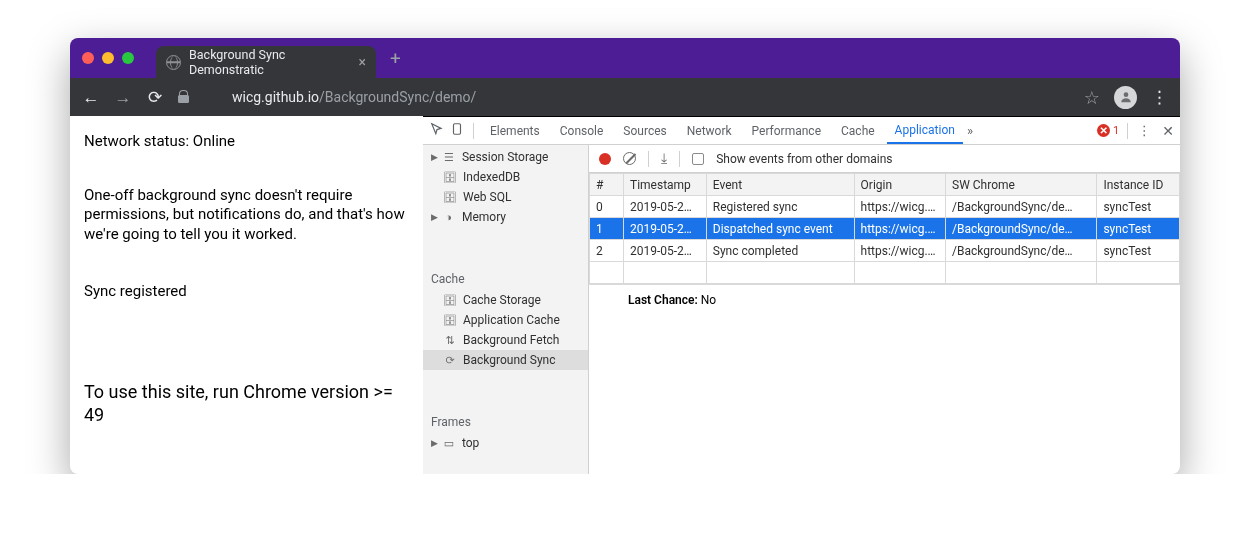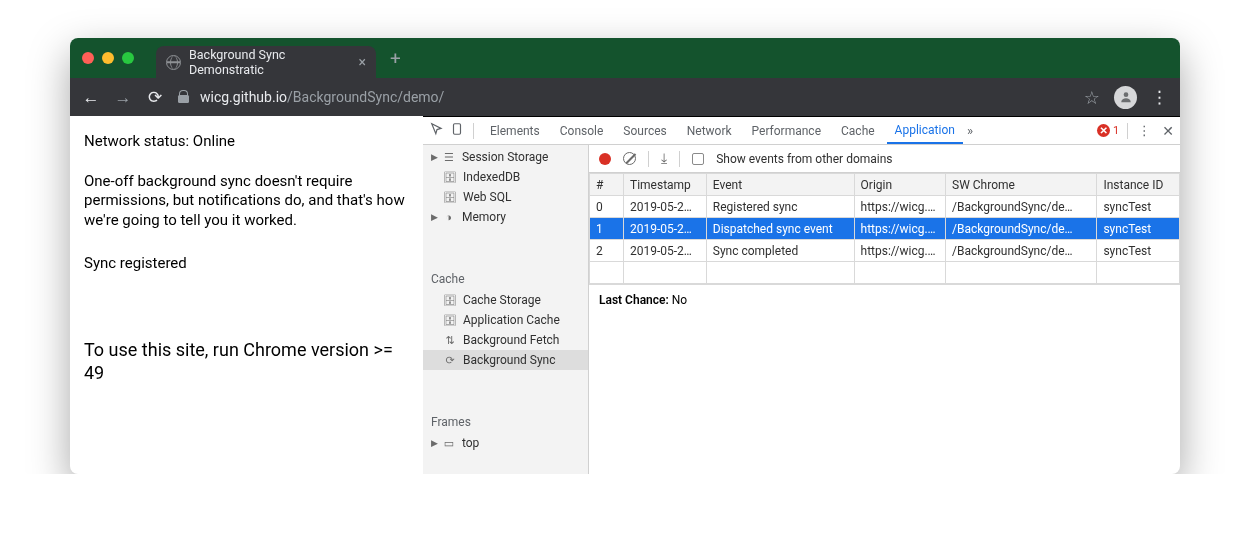--- a/index.html
+++ b/index.html
@@ -1,41 +1,41 @@
 <!DOCTYPE html>
 <html><head>
   <meta charset="utf-8">
   <style>
     * { box-sizing: border-box; margin: 0; padding: 0; font-family: -apple-system, BlinkMacSystemFont, "Segoe UI", Roboto, sans-serif; }
     body { background: transparent; padding: 38px 70px 0; }
     .window { width: 1110px; height: 436px; background: #fff; border-radius: 8px; box-shadow: 0 15px 40px rgba(0,0,0,.35); overflow: hidden; display:flex; flex-direction:column; }
-    .titlebar { height: 40px; background: #14532d; display:flex; align-items:center; padding: 0 12px; }
+    .titlebar { height: 40px; background: #4c1d95; display:flex; align-items:center; padding: 0 12px; }
     .traffic { display:flex; gap:8px; }
     .dot { width:12px; height:12px; border-radius:50%; }
     .dot.red{background:#ff5f57;} .dot.yellow{background:#febc2e;} .dot.green{background:#28c840;}
     .tab { margin-left: 22px; background:#35363a; color:#e8eaed; font-size:12.5px; padding: 8px 10px; border-radius:8px 8px 0 0; display:flex; align-items:center; gap:8px; width: 220px; height:32px; align-self:flex-end; }
     .globe { width:15px;height:15px;border-radius:50%; border:1.5px solid #8e9195; display:flex; align-items:center; justify-content:center; font-size:9px; color:#8e9195; position:relative; flex-shrink:0;}
     .globe::before{content:'';position:absolute;width:100%;height:1.5px;background:#8e9195;top:50%;transform:translateY(-50%);}
     .globe::after{content:'';position:absolute;height:100%;width:6px;border:1.5px solid #8e9195;border-top:none;border-bottom:none;border-radius:50%;}
     .tab .x{margin-left:auto;color:#9aa0a6;font-size:14px;}
     .newtab { color:#9aa0a6; font-size:19px; margin-left:14px; cursor:default; }
     .addrbar { height:38px; background:#35363a; display:flex; align-items:center; padding:0 12px; gap:14px; }
     .navicon { color:#9aa0a6; font-size:17px; width:18px; text-align:center; }
     .navicon.active { color:#e8eaed; }
     .lock{width:12px;height:12px;position:relative; flex-shrink:0;}
     .lock::before{content:'';position:absolute;width:7px;height:6px;border:1.5px solid #9aa0a6;border-bottom:none;border-radius:4px 4px 0 0;left:1px;top:-1px;}
     .lock::after{content:'';position:absolute;width:11px;height:8px;background:#9aa0a6;border-radius:1.5px;bottom:0;}
     .url { color:#9aa0a6; font-size:14px; margin-left:-4px;}
-    .url .host{color:#e8eaed;}
+    .url .host{color:#e8eaed;margin-left:32px;}
     .addrbar .spacer{flex:1;}
     .star{color:#9aa0a6;font-size:18px;}
     .avatar{width:23px;height:23px;border-radius:50%;background:#d6d7d9;display:flex;align-items:center;justify-content:center;color:#6b6d70;font-size:15px;}
     .kebab{color:#e8eaed;font-size:17px;}
     .content { flex:1; display:flex; min-height:0; }
-    .page { width:353px; padding:10px 14px; font-size:15px; color:#000; display:flex; flex-direction:column; gap:8px; }
+    .page { width:353px; padding:10px 14px; font-size:15px; color:#000; display:flex; flex-direction:column; gap:22px; }
     .page p { margin:6px 0; line-height:1.3; }
     .page button { font-size:12px; padding:3px 7px; background:#fff; border:1px solid #bcbcbc; border-radius:3px; align-self:flex-start; margin:6px 0; }
     .devtools { flex:1; border-top:1px solid #000000; display:flex; flex-direction:column; min-width:0; }
     .dt-tabs { height:28px; border-bottom:1px solid #d0d0d0; display:flex; align-items:center; font-size:12px; color:#5f6368; padding:0 6px; gap:4px; }
     .dt-tabs .ico { width:16px; text-align:center; color:#5f6368; font-size:13px;}
     .dt-tabs .sep { width:1px; height:16px; background:#d0d0d0; margin:0 4px;}
     .dt-tab { padding:6px 8px; }
     .dt-tab.active { color:#1a73e8; border-bottom:2px solid #1a73e8; padding-bottom:5px; }
     .more-tabs{font-size:13px;}
     .errbadge{display:flex;align-items:center;gap:3px;margin-left:auto;color:#d93025;font-size:11px;}
@@ -56,21 +56,21 @@
     .sep2{width:1px;height:16px;background:#d0d0d0;}
     .chk{width:12px;height:12px;border:1px solid #8a8a8a;border-radius:2px;}
     table{width:100%;border-collapse:collapse;font-size:12px;}
     th,td{border:1px solid #d9d9d9;padding:3px 6px;text-align:left;white-space:nowrap;overflow:hidden;text-overflow:ellipsis;}
     th{background:#f3f3f3;font-weight:normal;color:#303030;}
     tbody tr td{color:#303030;}
     tbody tr.selected td{background:#1a73e8;color:#fff;}
     .tgrid td,.tgrid th{height:22px;}
     .c0{width:36px;} .c1{width:84px;} .c2{width:150px;} .c3{width:92px;} .c4{width:154px;} .c5{width:84px;}
     .details{padding:8px 10px;font-size:12px;border-top:1px solid #d9d9d9;}
-    .details b{font-weight:600;}
+    .details b{font-weight:600;margin-left:29px;}
     .emptyrow td{height:22px;}
     .xbtn{font-size:14px;color:#5f6368;margin-left:6px;}
   </style>
 </head>
 <body>
 
 <div class="window">
   <div class="titlebar">
     <div class="traffic">
       <div class="dot red"></div>

